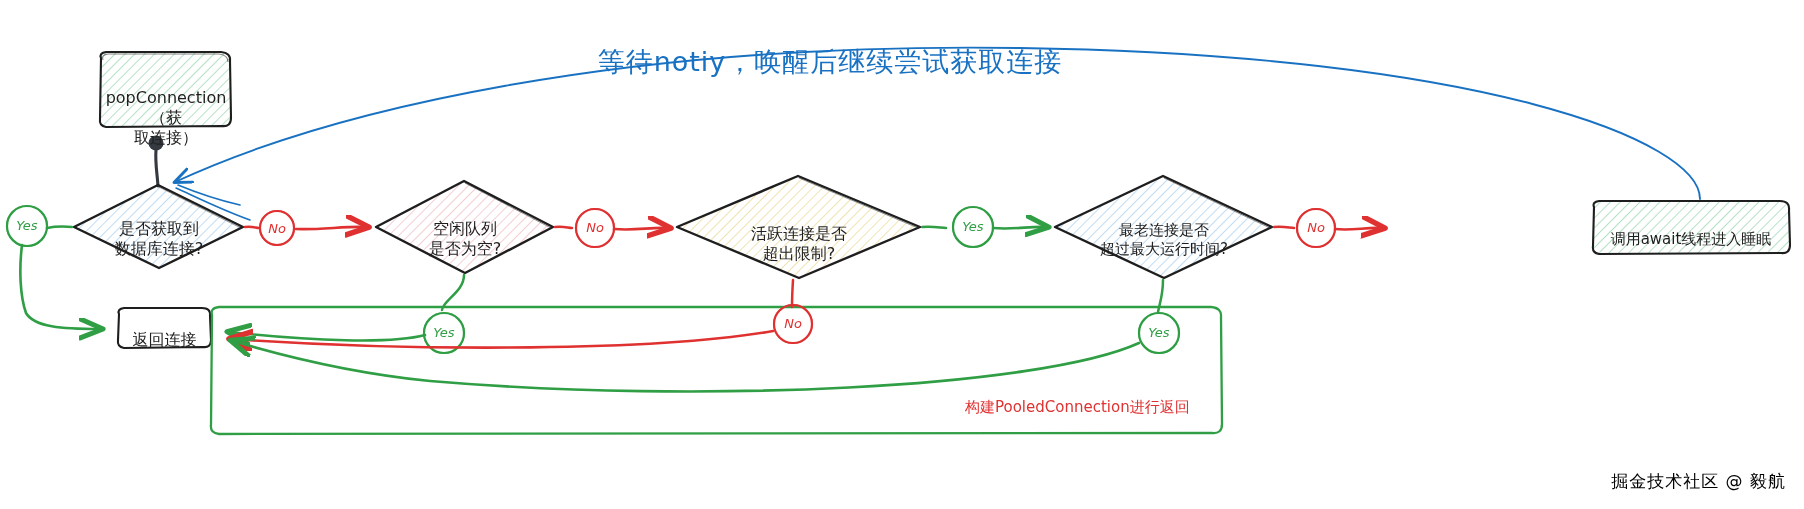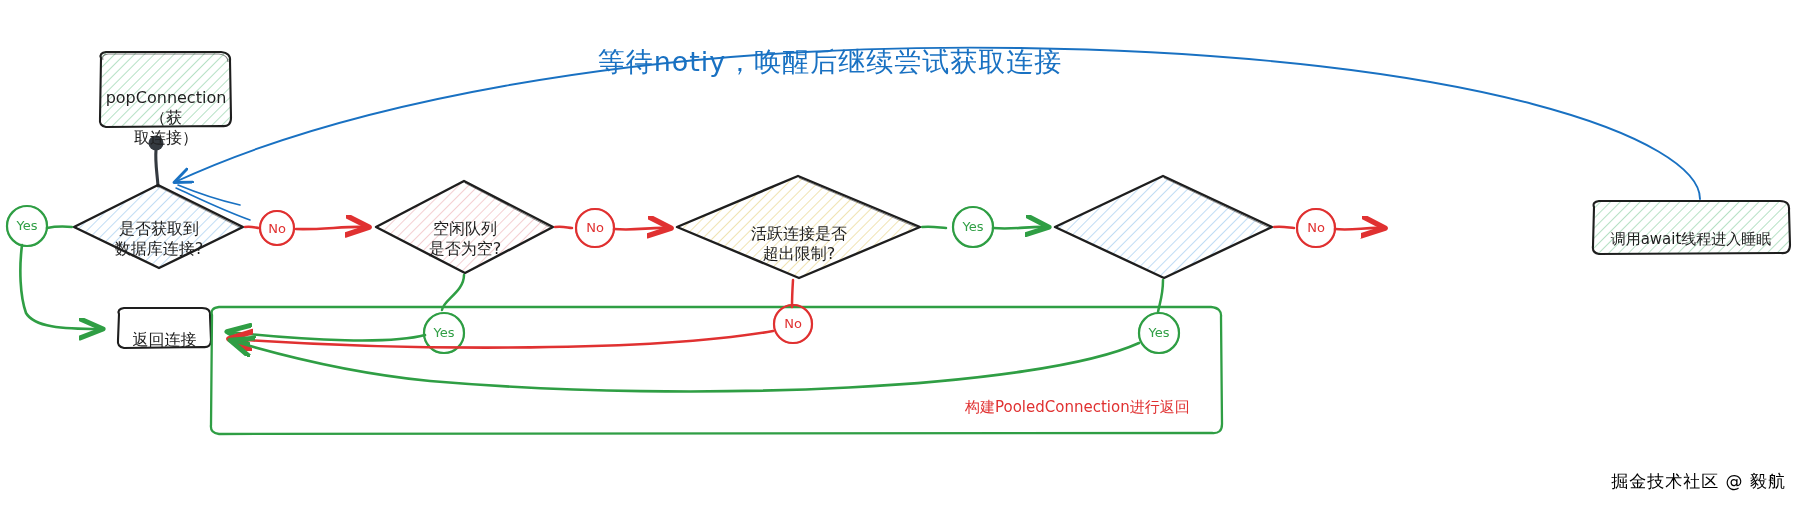--- a/index.html
+++ b/index.html
@@ -16,21 +16,21 @@
   .title-text{
     position:absolute;left:560px;top:8px;width:540px;
     text-align:center;font-size:27px;color:#1971c2;
     font-family:"DejaVu Sans","Liberation Sans",sans-serif;
     letter-spacing:1px;
     margin-top:36px;
   }
   .node-text{font-size:16px;color:#1e1e1e;margin-top:12px;}
   .node-text.small{font-size:15px;}
   .edge-label{position:absolute;font-size:13px;color:#2f9e44;
-     text-align:center;}
+     font-style:italic;text-align:center;}
   .edge-label.no{color:#e03131;}
   .note-red{position:absolute;font-size:15px;color:#e03131;text-align:left;}
   .watermark{position:absolute;right:18px;bottom:16px;font-size:17px;
      color:#000000;letter-spacing:1px;}
 </style>
 </head>
 <body>
 
 <div id="stage">
 
@@ -179,20 +179,22 @@
 
   <div class="lbl node-text" style="left:395px;top:207px;width:140px;">空闲队列
 是否为空?</div>
 
   <div class="lbl node-text" style="left:89px;top:207px;width:140px;">是否获取到
 数据库连接?</div>
 
   <div class="lbl node-text" style="left:724px;top:212px;width:150px;">活跃连接是否
 超出限制?</div>
 
+  <div class="lbl node-text small" style="left:1076px;top:209px;width:176px;">最老连接是否
+超过最大运行时间?</div>
 
   <div class="lbl node-text" style="left:122px;top:318px;width:85px;">返回连接</div>
 
   <div class="lbl node-text small" style="left:1598px;top:218px;width:186px;">调用await线程进入睡眠</div>
 
   <div class="edge-label" style="left:9px;top:218px;width:36px;">Yes</div>
   <div class="edge-label no" style="left:262px;top:221px;width:30px;">No</div>
   <div class="edge-label no" style="left:580px;top:220px;width:30px;">No</div>
   <div class="edge-label" style="left:426px;top:325px;width:36px;">Yes</div>
   <div class="edge-label" style="left:955px;top:219px;width:36px;">Yes</div>

